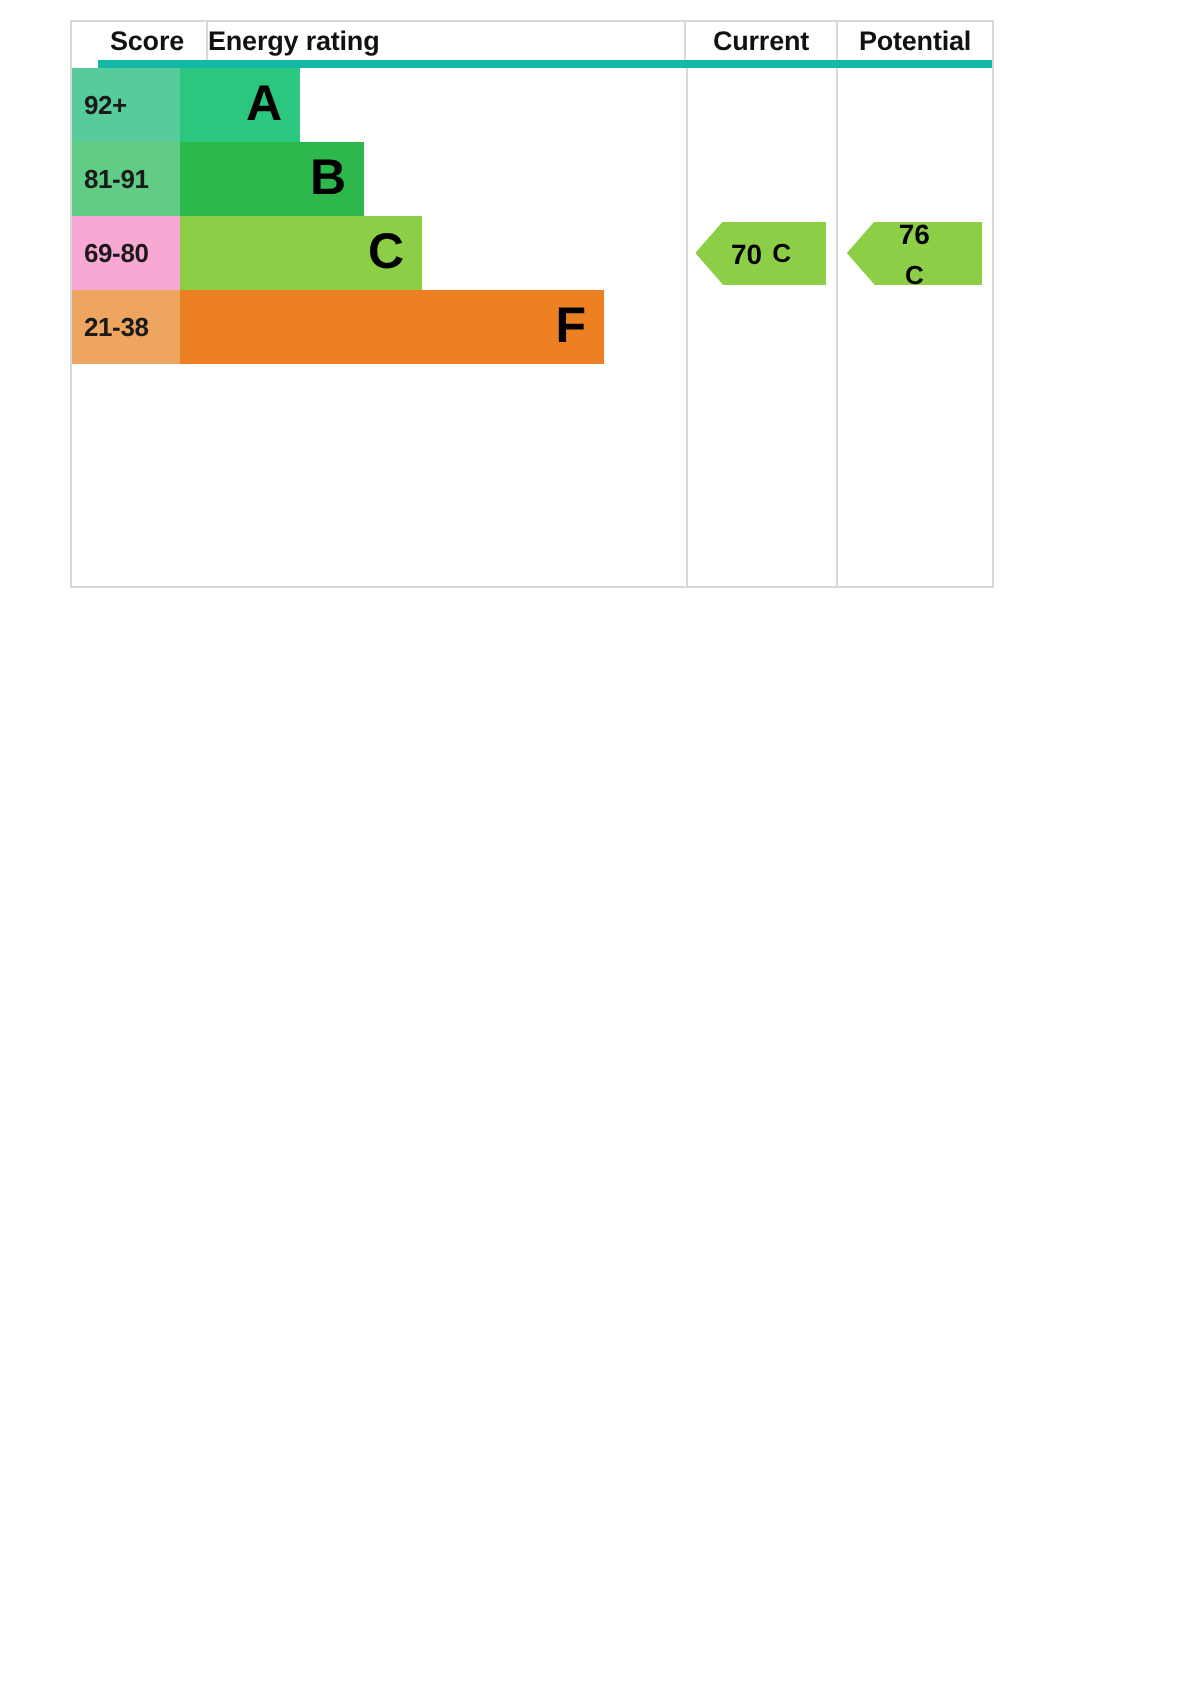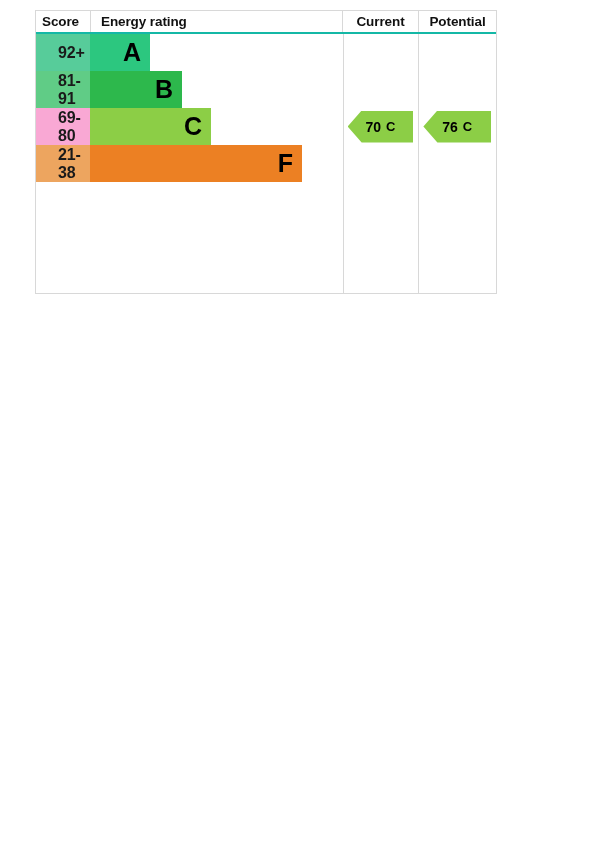--- a/index.html
+++ b/index.html
@@ -24,34 +24,35 @@
     height: 284px;
     border: 1px solid #d8d8d8;
     box-sizing: border-box;
   }
 
   
   .epc-header {
     display: flex;
     height: 23px;
     box-sizing: border-box;
-    border-bottom: 2px solid #14b8a6;
+    border-bottom: 4px solid #14b8a6;
     background: #ffffff;
+    margin-left: 13px;
   }
   .hd {
     box-sizing: border-box;
     font-size: 13.5px;
     font-weight: bold;
     color: #111111;
     display: flex;
     align-items: center;
     letter-spacing: -0.1px;
   }
   .hd-score      { width: 54px;  padding-left: 6px; }
-  .hd-rating     { flex: 1 1 auto; padding-left: 10px; border-left: 1px solid #d8d8d8; }
+  .hd-rating     { flex: 1 1 auto; padding-left: 0; border-left: 1px solid #d8d8d8; }
   .hd-current    { width: 76px;  justify-content: center; border-left: 1px solid #d8d8d8; }
   .hd-potential  { width: 78px;  justify-content: center; border-left: 1px solid #d8d8d8; }
 
   
   .epc-body {
     display: flex;
     height: 259px;
     box-sizing: border-box;
   }
 
@@ -72,22 +73,22 @@
   .band-row {
     display: flex;
     height: 37px;
     align-items: stretch;
   }
   .band-score {
     width: 54px;
     box-sizing: border-box;
     display: flex;
     align-items: center;
-    padding-left: 22px;
-    font-size: 16px;
+    padding-left: 6px;
+    font-size: 13px;
     font-weight: bold;
     color: #1a1a1a;
     letter-spacing: -0.2px;
   }
   .band-bar {
     box-sizing: border-box;
     display: flex;
     align-items: center;
     justify-content: flex-end;
     padding-right: 9px;
@@ -107,21 +108,21 @@
     gap: 5px;
     color: #000000;
     font-size: 13.5px;
     font-weight: bold;
     clip-path: polygon(14px 0, 100% 0, 100% 100%, 14px 100%, 0 50%);
   }
   .epc-arrow .a-score { font-size: 14px; font-weight: bold; }
   .epc-arrow .a-band  { font-size: 13px; font-weight: bold; }
 
   .arrow-current   { left: 4px;  right: 5px; top: 95px; }
-  .arrow-potential { left: 4px;  right: 5px; top: 95px; }
+  .arrow-potential { left: 4px;  right: 5px; top: 95px; flex-direction: column; }
 </style>
 </head>
 <body>
 
 <div id="epc-wrap">
 
   <div class="epc-header">
     <div class="hd hd-score">Score</div>
     <div class="hd hd-rating">Energy rating</div>
     <div class="hd hd-current">Current</div>

